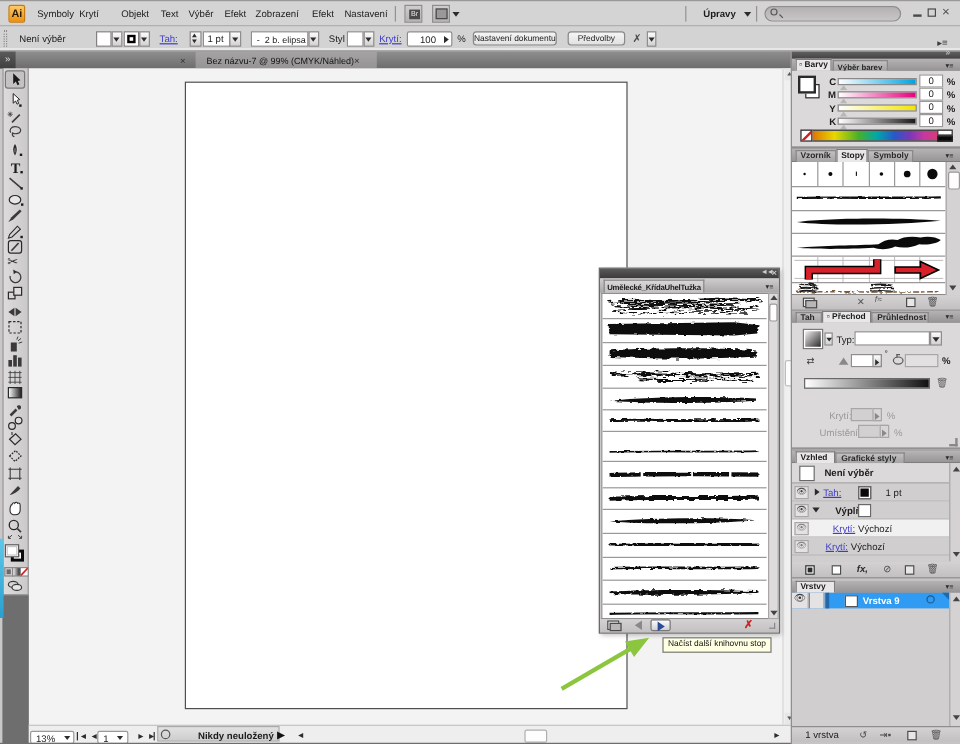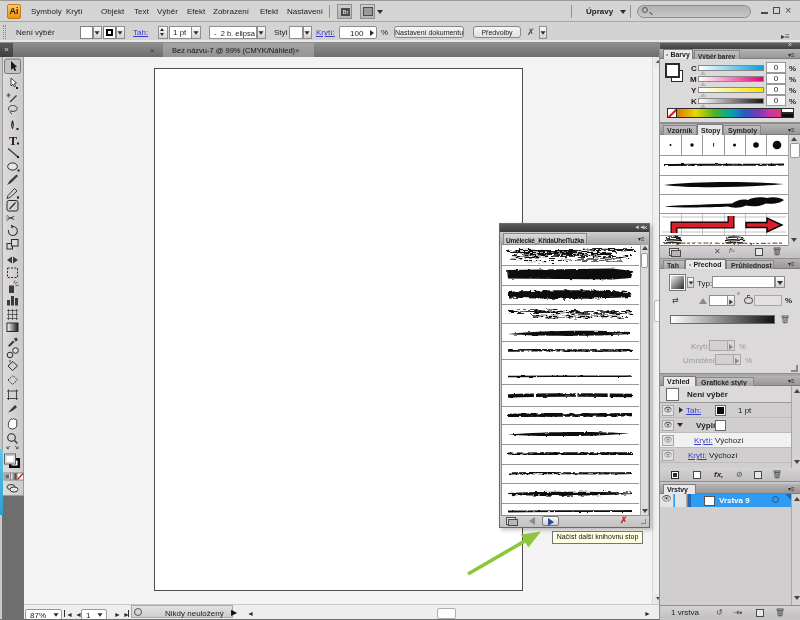--- a/index.html
+++ b/index.html
@@ -205,31 +205,31 @@
   <line x1="15.5" y1="422.5" x2="21" y2="416.5" stroke="#d02020" stroke-width="1.4"></line>
 
   <ellipse cx="9" cy="430" rx="4" ry="2.5" fill="none" stroke="#3b3b3b"></ellipse>
   <ellipse cx="12" cy="432.5" rx="4" ry="2.5" fill="#e8e7e7" stroke="#3b3b3b"></ellipse>
 </svg>
 </div>
 <div class="a" id="darkstrip" style="left:2px;top:496px;width:22px;height:124px;background:#6e6e6e;"></div>
 <div class="a" id="bluestrip" style="left:0;top:449px;width:3px;height:66px;background:linear-gradient(#5ec8e8,#2a9fd0);"></div>
 
 <div class="a" id="statusrow" style="left:24px;top:604px;width:638px;height:15px;background:#efeeee;border-top:1px solid #c8c6c7;">
-  <div class="a" style="left:1px;top:4px;width:37px;height:11px;background:#fff;border:1px solid #9a9899;border-radius:2px;font-size:8px;color:#1c1c1c;padding:1px 0 0 4px;">87%</div>
+  <div class="a" style="left:1px;top:4px;width:37px;height:11px;background:#fff;border:1px solid #9a9899;border-radius:2px;font-size:8px;color:#1c1c1c;padding:1px 0 0 4px;">13%</div>
   <div class="a td" style="left:29px;top:8px;transform:scale(0.85);"></div>
   <div class="a" style="left:40px;top:5px;width:1px;height:7px;background:#2c2c2c;"></div>
     <div class="a" style="left:42px;top:6px;font-size:7px;color:#2c2c2c;">◄</div>
   <div class="a" style="left:51px;top:6px;font-size:7px;color:#2c2c2c;">◄</div>
   <div class="a" style="left:57px;top:4px;width:26px;height:11px;background:#fff;border:1px solid #9a9899;border-radius:2px;font-size:8px;color:#1c1c1c;padding:1px 0 0 4px;">1</div>
   <div class="a td" style="left:73px;top:8px;transform:scale(0.85);"></div>
   <div class="a" style="left:90px;top:6px;font-size:7px;color:#2c2c2c;">►</div>
   <div class="a" style="left:99px;top:6px;font-size:7px;color:#2c2c2c;">►</div>
     <div class="a" style="left:104px;top:5px;width:1px;height:7px;background:#2c2c2c;"></div>
-  <div class="a" style="left:107px;top:0;width:102px;height:13px;background:linear-gradient(#e2e1e1,#cfcecd);border:1px solid #aaa8a9;">
+  <div class="a" style="left:107px;top:0;width:102px;height:13px;background:linear-gradient(#e2e1e1,#cfcecd);border:1px solid #aaa8a9;font-weight:bold;">
     <div class="a" style="left:2px;top:2px;width:8px;height:8px;border:1px solid #555;border-radius:50%;"></div>
     <div class="a" style="left:33px;top:2.5px;font-size:8px;color:#1c1c1c;">Nikdy neuložený</div>
     <div class="a" style="left:99px;top:2px;font-size:8px;color:#111;">▶</div>
   </div>
   <div class="a" style="left:223px;top:5px;font-size:7px;color:#2c2c2c;">◄</div>
   <div class="a" style="left:413px;top:3px;width:19px;height:11px;background:#fdfdfd;border:1px solid #b0aeaf;border-radius:2px;"></div>
   <div class="a" style="left:620px;top:5px;font-size:7px;color:#2c2c2c;">►</div>
 </div>
 <div class="a" style="left:0;top:619px;width:800px;height:1px;background:#6e6e6e;"></div>
 

